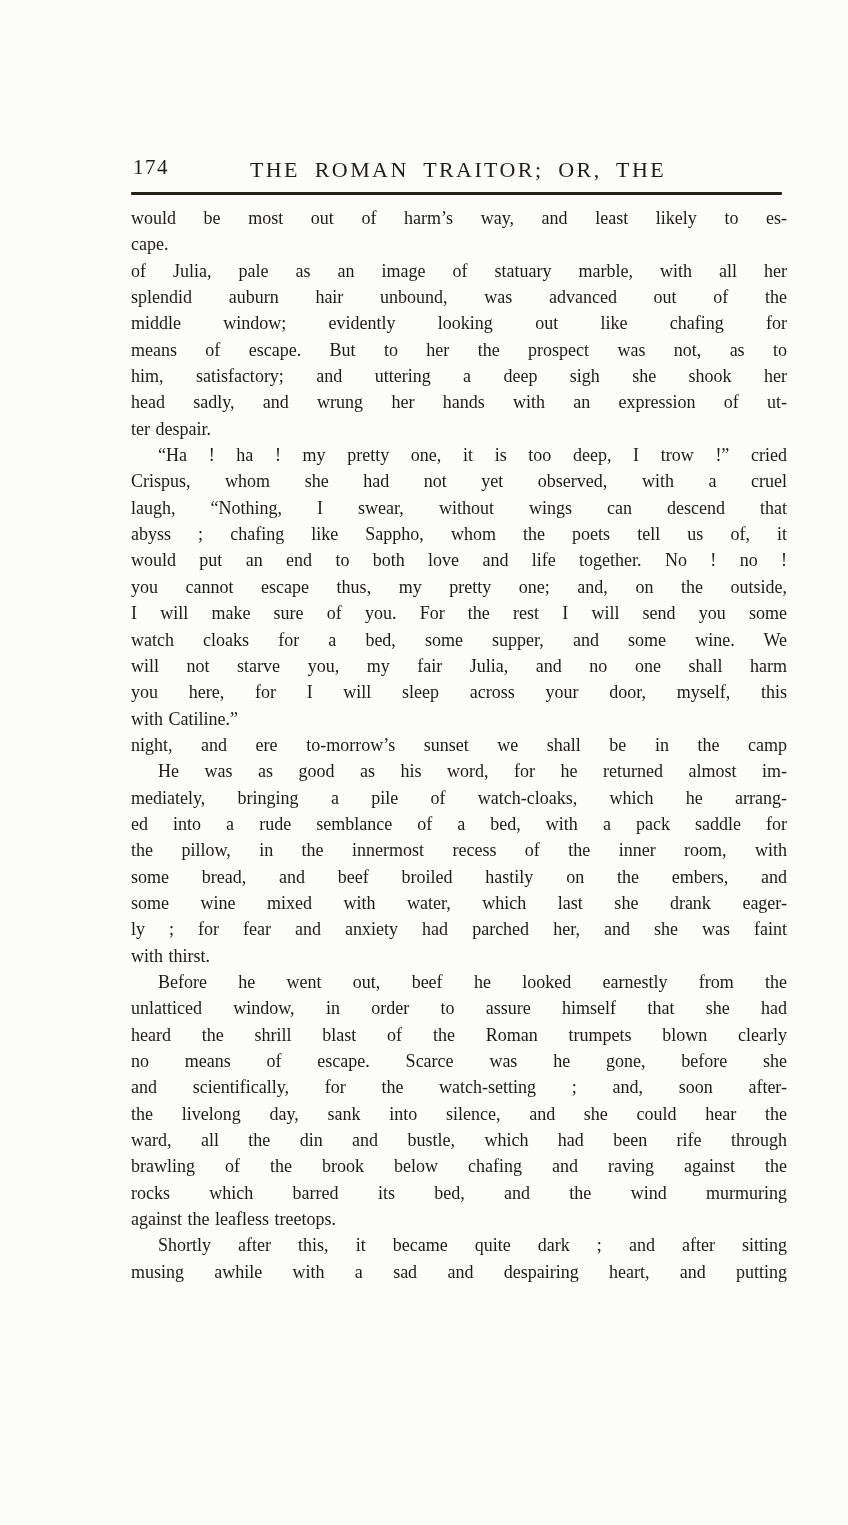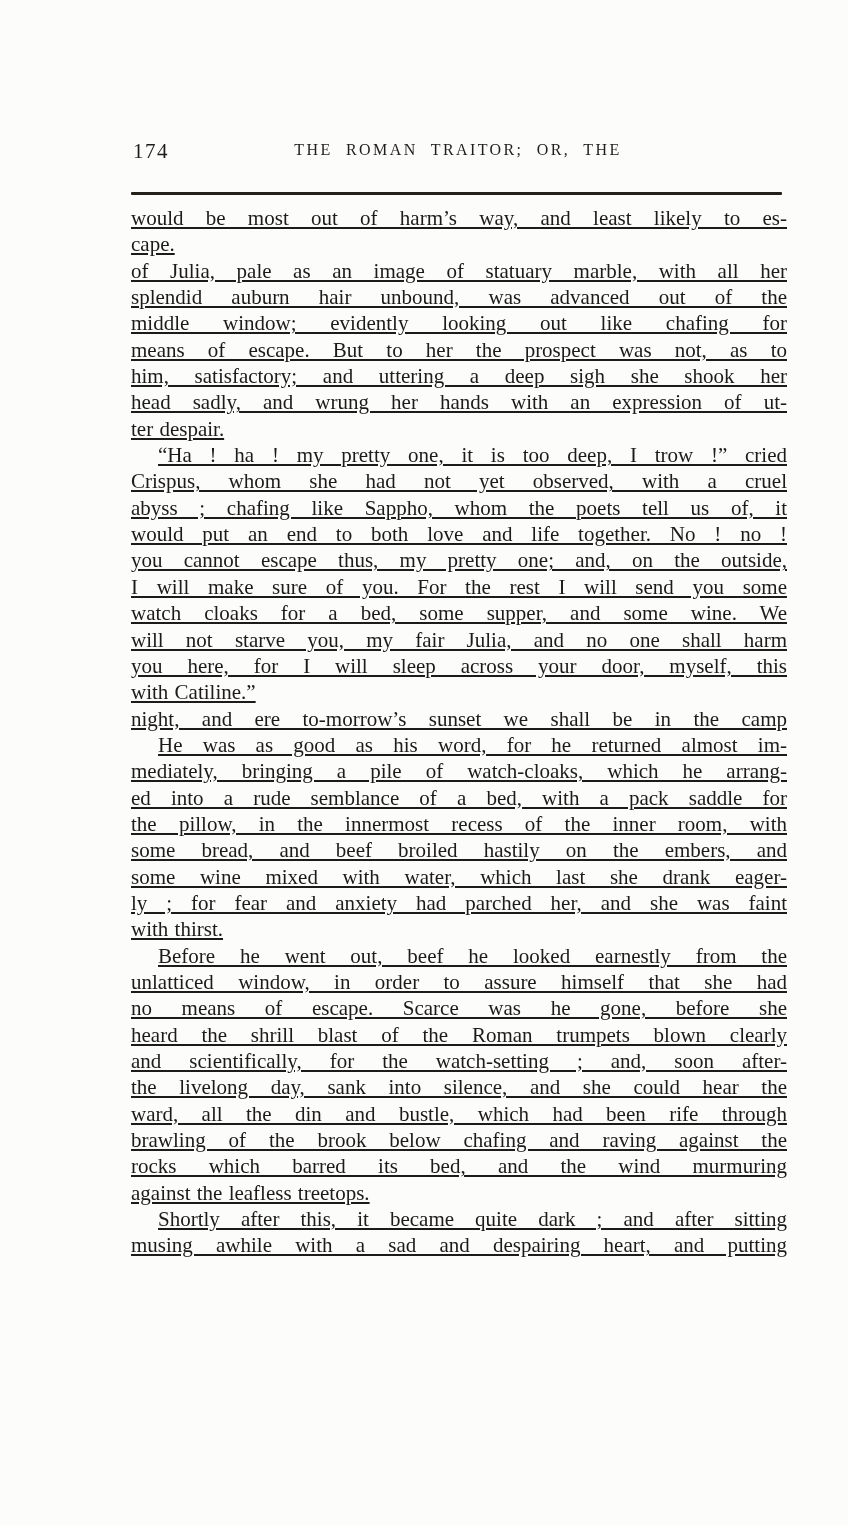--- a/index.html
+++ b/index.html
@@ -13,50 +13,49 @@
     overflow:hidden;
   }
   .scan-page{
     position:relative;
     width:848px;height:1525px;
     font-family:"Liberation Serif","DejaVu Serif",serif;
     color:var(--ink);
     background:var(--paper);
   }
   .page-header{
-    position:absolute;top:138px;left:131px;width:654px;height:28px;
+    position:absolute;top:154px;left:131px;width:654px;height:28px;
   }
   .page-number{
     position:absolute;left:2px;top:1px;
     font-size:21px;letter-spacing:1.5px;
   }
   .running-title{
     display:block;text-align:center;
-    font-size:16px;
+    font-size:22px;
     letter-spacing:2.4px;
     word-spacing:7px;
     padding-top:3px;
     color:#201e1c;
   }
   .header-rule{
     position:absolute;top:192px;left:131px;width:651px;height:2.6px;
     background:#232019;
     border-radius:1px;
   }
   .page-body{
     position:absolute;top:205px;left:131px;width:656px;
   }
   .line{
-    font-size:21px;
+    font-size:18px;
     line-height:26.35px;
     text-align:justify;
     text-align-last:justify;
     -moz-text-align-last:justify;
     word-spacing:1px;
-    text-decoration:underline;
   }
   .line.lastline{
     text-align-last:left;
     -moz-text-align-last:left;
   }
   .line.firstline{
     text-indent:27px;
   }
 </style>
 </head>
@@ -78,20 +77,21 @@
         <div class="line">splendid auburn hair unbound, was advanced out of the</div>
         <div class="line">middle window; evidently looking out like chafing for</div>
         <div class="line">means of escape. But to her the prospect was not, as to</div>
         <div class="line">him, satisfactory; and uttering a deep sigh she shook her</div>
         <div class="line">head sadly, and wrung her hands with an expression of ut-</div>
         <div class="line lastline">ter despair.</div>
       </div>
       <div class="paragraph">
         <div class="line firstline">“Ha ! ha ! my pretty one, it is too deep, I trow !” cried</div>
         <div class="line">Crispus, whom she had not yet observed, with a cruel</div>
+        <div class="line">laugh, “Nothing, I swear, without wings can descend that</div>
         <div class="line">abyss ; chafing like Sappho, whom the poets tell us of, it</div>
         <div class="line">would put an end to both love and life together. No ! no !</div>
         <div class="line">you cannot escape thus, my pretty one; and, on the outside,</div>
         <div class="line">I will make sure of you. For the rest I will send you some</div>
         <div class="line">watch cloaks for a bed, some supper, and some wine. We</div>
         <div class="line">will not starve you, my fair Julia, and no one shall harm</div>
         <div class="line">you here, for I will sleep across your door, myself, this</div>
         <div class="line lastline">with Catiline.”</div>
         <div class="line">night, and ere to-morrow’s sunset we shall be in the camp</div>
       </div>
@@ -101,22 +101,22 @@
         <div class="line">ed into a rude semblance of a bed, with a pack saddle for</div>
         <div class="line">the pillow, in the innermost recess of the inner room, with</div>
         <div class="line">some bread, and beef broiled hastily on the embers, and</div>
         <div class="line">some wine mixed with water, which last she drank eager-</div>
         <div class="line">ly ; for fear and anxiety had parched her, and she was faint</div>
         <div class="line lastline">with thirst.</div>
       </div>
       <div class="paragraph">
         <div class="line firstline">Before he went out, beef he looked earnestly from the</div>
         <div class="line">unlatticed window, in order to assure himself that she had</div>
+        <div class="line">heard the shrill blast of the Roman trumpets blown clearly</div>
         <div class="line">no means of escape. Scarce was he gone, before she</div>
-        <div class="line">heard the shrill blast of the Roman trumpets blown clearly</div>
         <div class="line">and scientifically, for the watch-setting ; and, soon after-</div>
         <div class="line">the livelong day, sank into silence, and she could hear the</div>
         <div class="line">ward, all the din and bustle, which had been rife through</div>
         <div class="line">brawling of the brook below chafing and raving against the</div>
         <div class="line">rocks which barred its bed, and the wind murmuring</div>
         <div class="line lastline">against the leafless treetops.</div>
       </div>
       <div class="paragraph">
         <div class="line firstline">Shortly after this, it became quite dark ; and after sitting</div>
         <div class="line">musing awhile with a sad and despairing heart, and putting</div>

